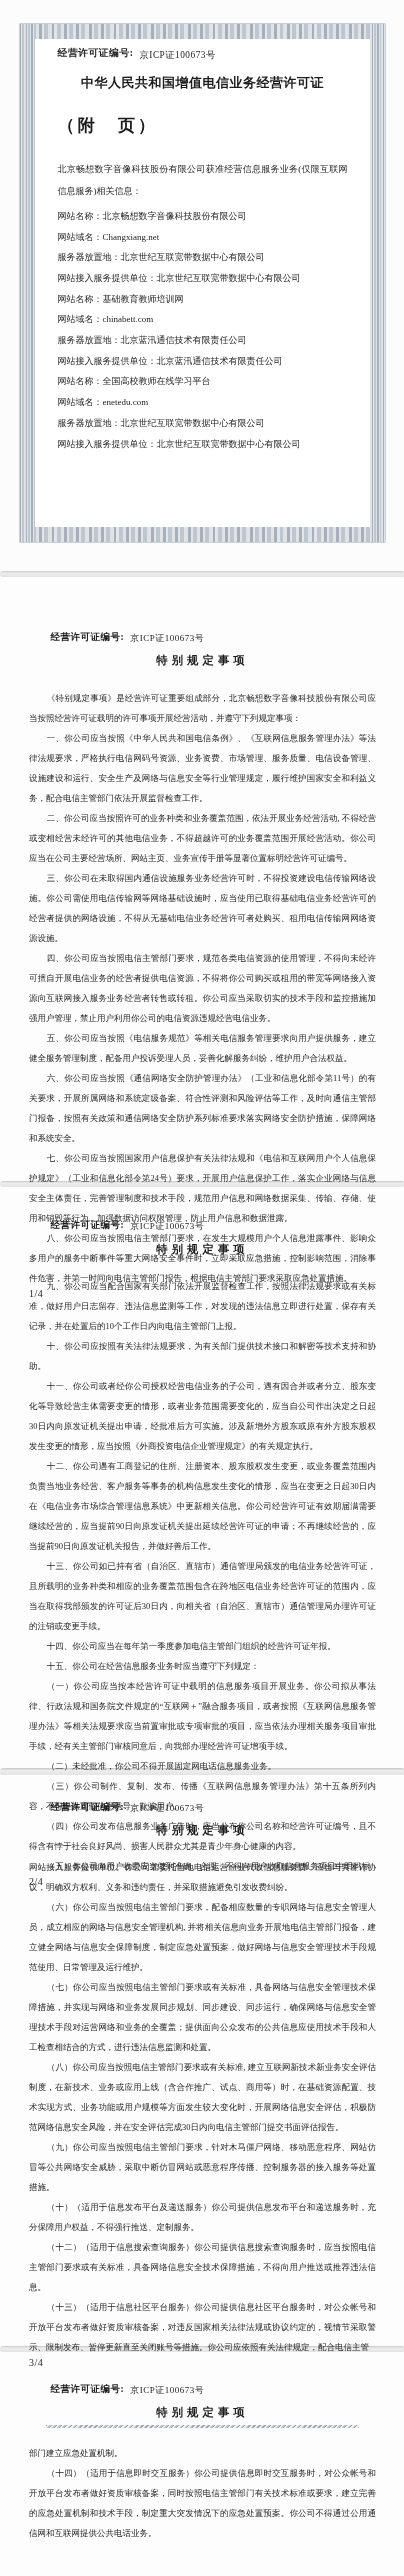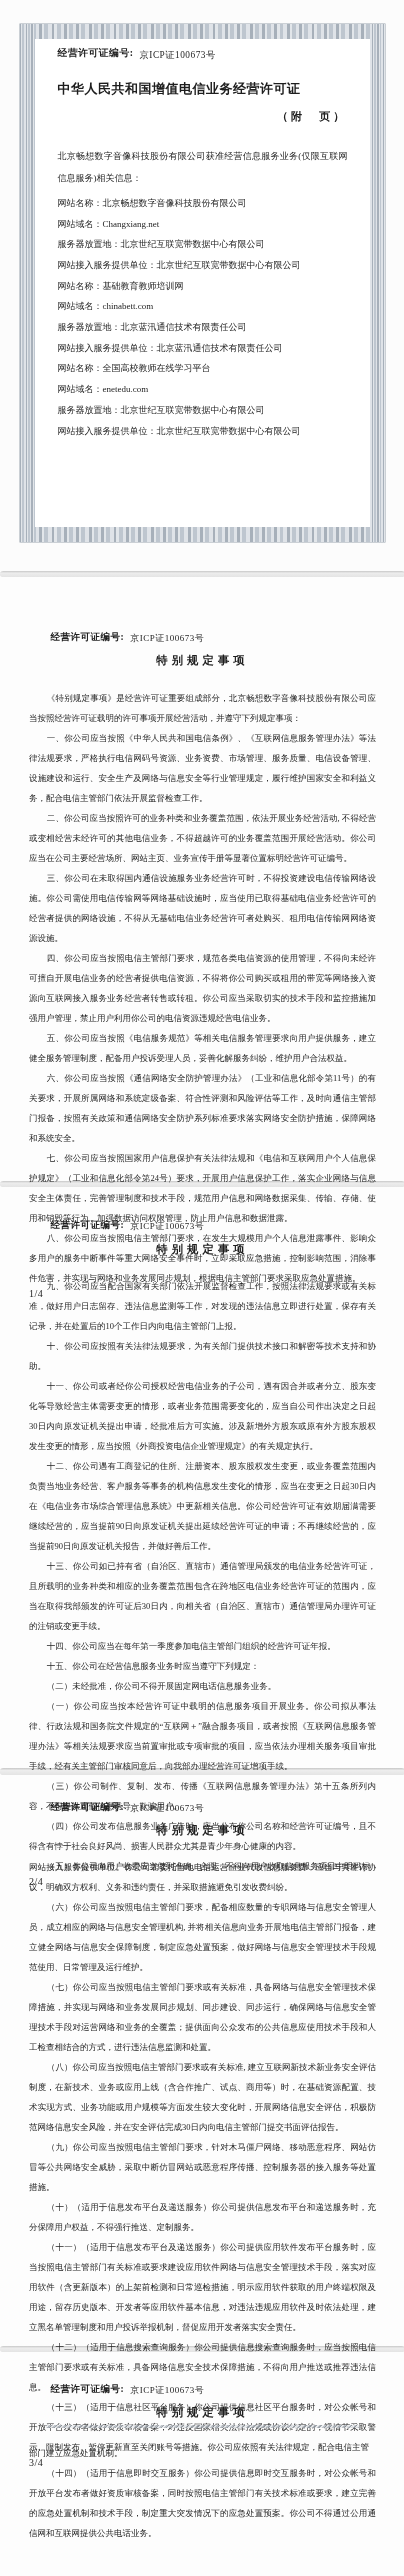--- a/index.html
+++ b/index.html
@@ -31,30 +31,30 @@
   .cert-inner{
     box-sizing:border-box;
     height:100%;
     padding:8.2px 23px 0 23px;
     background:#ffffff;
   }
   .cert-license{font-size:9.8px;letter-spacing:0.5px;}
   .cert-license .lbl{font-weight:bold;}
   .cert-license .num{font-weight:normal;font-size:9.3px;padding-left:3.1px;position:relative;top:1.5px;}
   .cert-title{
-    margin-top:20px;
-    text-align:left;
+    margin-top:14px;
+    text-align:center;
     font-size:13px;
     font-weight:bold;
     letter-spacing:0.5px;
   }
   .cert-subtitle{
-    margin-top:11px;
-    text-align:right;
-    font-size:11px;
+    margin-top:22px;
+    text-align:left;
+    font-size:17px;
     font-weight:bold;
     letter-spacing:3.1px;
   }
   .cert-body{margin-top:20.6px;font-size:9px;}
   .cert-intro{line-height:22px;margin:0 0 7.2px 0;text-align:justify;}
   .cert-body p.site-line{margin:0 0 6.7px 0;line-height:14px;text-align:justify;}
 
   
   .divider{
     height:6.2px;
@@ -162,21 +162,21 @@
       <div class="zigzag"></div>
       <div class="sp-body">
             <p class="para">《特别规定事项》是经营许可证重要组成部分，北京畅想数字音像科技股份有限公司应当按照经营许可证载明的许可事项开展经营活动，并遵守下列规定事项：</p>
             <p class="para">一、你公司应当按照《中华人民共和国电信条例》、《互联网信息服务管理办法》等法律法规要求，严格执行电信网码号资源、业务资费、市场管理、服务质量、电信设备管理、设施建设和运行、安全生产及网络与信息安全等行业管理规定，履行维护国家安全和利益义务，配合电信主管部门依法开展监督检查工作。</p>
             <p class="para">二、你公司应当按照许可的业务种类和业务覆盖范围，依法开展业务经营活动, 不得经营或变相经营未经许可的其他电信业务，不得超越许可的业务覆盖范围开展经营活动。你公司应当在公司主要经营场所、网站主页、业务宣传手册等显著位置标明经营许可证编号。</p>
             <p class="para">三、你公司在未取得国内通信设施服务业务经营许可时，不得投资建设电信传输网络设施。你公司需使用电信传输网等网络基础设施时，应当使用已取得基础电信业务经营许可的经营者提供的网络设施，不得从无基础电信业务经营许可者处购买、租用电信传输网网络资源设施。</p>
             <p class="para">四、你公司应当按照电信主管部门要求，规范各类电信资源的使用管理，不得向未经许可擅自开展电信业务的经营者提供电信资源，不得将你公司购买或租用的带宽等网络接入资源向互联网接入服务业务经营者转售或转租。你公司应当采取切实的技术手段和监控措施加强用户管理，禁止用户利用你公司的电信资源违规经营电信业务。</p>
             <p class="para">五、你公司应当按照《电信服务规范》等相关电信服务管理要求向用户提供服务，建立健全服务管理制度，配备用户投诉受理人员，妥善化解服务纠纷，维护用户合法权益。</p>
             <p class="para">六、你公司应当按照《通信网络安全防护管理办法》（工业和信息化部令第11号）的有关要求，开展所属网络和系统定级备案、符合性评测和风险评估等工作，及时向通信主管部门报备，按照有关政策和通信网络安全防护系列标准要求落实网络安全防护措施，保障网络和系统安全。</p>
             <p class="para">七、你公司应当按照国家用户信息保护有关法律法规和《电信和互联网用户个人信息保护规定》（工业和信息化部令第24号）要求，开展用户信息保护工作，落实企业网络与信息安全主体责任，完善管理制度和技术手段，规范用户信息和网络数据采集、传输、存储、使用和销毁等行为，加强数据访问权限管理，防止用户信息和数据泄露。</p>
-            <p class="para">八、你公司应当按照电信主管部门要求，在发生大规模用户个人信息泄露事件、影响众多用户的服务中断事件等重大网络安全事件时，立即采取应急措施，控制影响范围，消除事件危害，并实现与网络和业务发展同步规划，根据电信主管部门要求采取应急处置措施。</p>
+            <p class="para">八、你公司应当按照电信主管部门要求，在发生大规模用户个人信息泄露事件、影响众多用户的服务中断事件等重大网络安全事件时，立即采取应急措施，控制影响范围，消除事件危害，并第一时间向电信主管部门报告，根据电信主管部门要求采取应急处置措施。</p>
           </div>
       <div class="page-no">1/4</div>
     </section>
   </div>
 
   <div class="sp-wrap">
     <div class="divider"></div>
     <section class="sp">
       <div class="sp-license">
         <span class="lbl">经营许可证编号:</span>
@@ -185,22 +185,22 @@
       <div class="sp-title">特别规定事项</div>
       <div class="zigzag"></div>
       <div class="sp-body">
             <p class="para">九、你公司应当配合国家有关部门依法开展监督检查工作，按照法律法规要求或有关标准，做好用户日志留存、违法信息监测等工作，对发现的违法信息立即进行处置，保存有关记录，并在处置后的10个工作日内向电信主管部门上报。</p>
             <p class="para">十、你公司应按照有关法律法规要求，为有关部门提供技术接口和解密等技术支持和协助。</p>
             <p class="para">十一、你公司或者经你公司授权经营电信业务的子公司，遇有因合并或者分立、股东变化等导致经营主体需要变更的情形，或者业务范围需要变化的，应当自公司作出决定之日起30日内向原发证机关提出申请，经批准后方可实施。涉及新增外方股东或原有外方股东股权发生变更的情形，应当按照《外商投资电信企业管理规定》的有关规定执行。</p>
             <p class="para">十二、你公司遇有工商登记的住所、注册资本、股东股权发生变更，或业务覆盖范围内负责当地业务经营、客户服务等事务的机构信息发生变化的情形，应当在变更之日起30日内在《电信业务市场综合管理信息系统》中更新相关信息。你公司经营许可证有效期届满需要继续经营的，应当提前90日向原发证机关提出延续经营许可证的申请；不再继续经营的，应当提前90日向原发证机关报告，并做好善后工作。</p>
             <p class="para">十三、你公司如已持有省（自治区、直辖市）通信管理局颁发的电信业务经营许可证，且所载明的业务种类和相应的业务覆盖范围包含在跨地区电信业务经营许可证的范围内，应当在取得我部颁发的许可证后30日内，向相关省（自治区、直辖市）通信管理局办理许可证的注销或变更手续。</p>
             <p class="para">十四、你公司应当在每年第一季度参加电信主管部门组织的经营许可证年报。</p>
             <p class="para">十五、你公司在经营信息服务业务时应当遵守下列规定：</p>
+            <p class="para">（一）你公司应当按本经营许可证中载明的信息服务项目开展业务。你公司拟从事法律、行政法规和国务院文件规定的“互联网＋”融合服务项目，或者按照《互联网信息服务管理办法》等相关法规要求应当前置审批或专项审批的项目，应当依法办理相关服务项目审批手续，经有关主管部门审核同意后，向我部办理经营许可证增项手续。</p>
             <p class="para">（二）未经批准，你公司不得开展固定网电话信息服务业务。</p>
-            <p class="para">（一）你公司应当按本经营许可证中载明的信息服务项目开展业务。你公司拟从事法律、行政法规和国务院文件规定的“互联网＋”融合服务项目，或者按照《互联网信息服务管理办法》等相关法规要求应当前置审批或专项审批的项目，应当依法办理相关服务项目审批手续，经有关主管部门审核同意后，向我部办理经营许可证增项手续。</p>
             <p class="para">（三）你公司制作、复制、发布、传播《互联网信息服务管理办法》第十五条所列内容，不得提供虚假信息诱导、欺骗用户。</p>
             <p class="para">（四）你公司发布信息服务业务广告时，应当公布你公司名称和经营许可证编号，且不得含有悖于社会良好风尚、损害人民群众尤其是青少年身心健康的内容。</p>
             <p class="para">（五）你公司向用户收费应当做到准确、合理，不得向用户收取信息服务项目中明码标</p>
           </div>
       <div class="page-no">2/4</div>
     </section>
   </div>
 
   <div class="sp-wrap">
     <div class="divider"></div>
@@ -211,21 +211,20 @@
       </div>
       <div class="sp-title">特别规定事项</div>
       <div class="zigzag"></div>
       <div class="sp-body">
             <p class="para no-indent">网站接入服务提供单位。你公司若委托当地电信运营企业代收信息服务费，应当与其签订协议，明确双方权利、义务和违约责任，并采取措施避免引发收费纠纷。</p>
             <p class="para">（六）你公司应当按照电信主管部门要求，配备相应数量的专职网络与信息安全管理人员，成立相应的网络与信息安全管理机构, 并将相关信息向业务开展地电信主管部门报备，建立健全网络与信息安全保障制度，制定应急处置预案，做好网络与信息安全管理技术手段规范使用、日常管理及运行维护。</p>
             <p class="para">（七）你公司应当按照电信主管部门要求或有关标准，具备网络与信息安全管理技术保障措施，并实现与网络和业务发展同步规划、同步建设、同步运行，确保网络与信息安全管理技术手段对运营网络和业务的全覆盖；提供面向公众发布的公共信息应使用技术手段和人工检查相结合的方式，进行违法信息监测和处置。</p>
             <p class="para">（八）你公司应当按照电信主管部门要求或有关标准, 建立互联网新技术新业务安全评估制度，在新技术、业务或应用上线（含合作推广、试点、商用等）时，在基础资源配置、技术实现方式、业务功能或用户规模等方面发生较大变化时，开展网络信息安全评估，积极防范网络信息安全风险，并在安全评估完成30日内向电信主管部门提交书面评估报告。</p>
             <p class="para">（九）你公司应当按照电信主管部门要求，针对木马僵尸网络、移动恶意程序、网站仿冒等公共网络安全威胁，采取中断仿冒网站或恶意程序传播、控制服务器的接入服务等处置措施。</p>
             <p class="para">（十）（适用于信息发布平台及递送服务）你公司提供信息发布平台和递送服务时，充分保障用户权益，不得强行推送、定制服务。</p>
-            <p class="para">（十一）（适用于信息发布平台及递送服务）你公司提供应用软件发布平台服务时，应当按照电信主管部门有关标准或要求建设应用软件网络与信息安全管理技术手段，落实对应用软件（含更新版本）的上架前检测和日常巡检措施，明示应用软件获取的用户终端权限及用途，留存历史版本、开发者等应用软件基本信息，对违法违规应用软件及时依法处理，建立黑名单管理制度和用户投诉举报机制，督促应用开发者落实安全责任。</p>
             <p class="para">（十二）（适用于信息搜索查询服务）你公司提供信息搜索查询服务时，应当按照电信主管部门要求或有关标准，具备网络信息安全技术保障措施，不得向用户推送或推荐违法信息。</p>
             <p class="para">（十三）（适用于信息社区平台服务）你公司提供信息社区平台服务时，对公众帐号和开放平台发布者做好资质审核备案，对违反国家相关法律法规或协议约定的，视情节采取警示、限制发布、暂停更新直至关闭账号等措施。你公司应依照有关法律规定，配合电信主管</p>
           </div>
       <div class="page-no">3/4</div>
     </section>
   </div>
 
   <div class="sp-wrap">
     <div class="divider"></div>
     <section class="sp">

